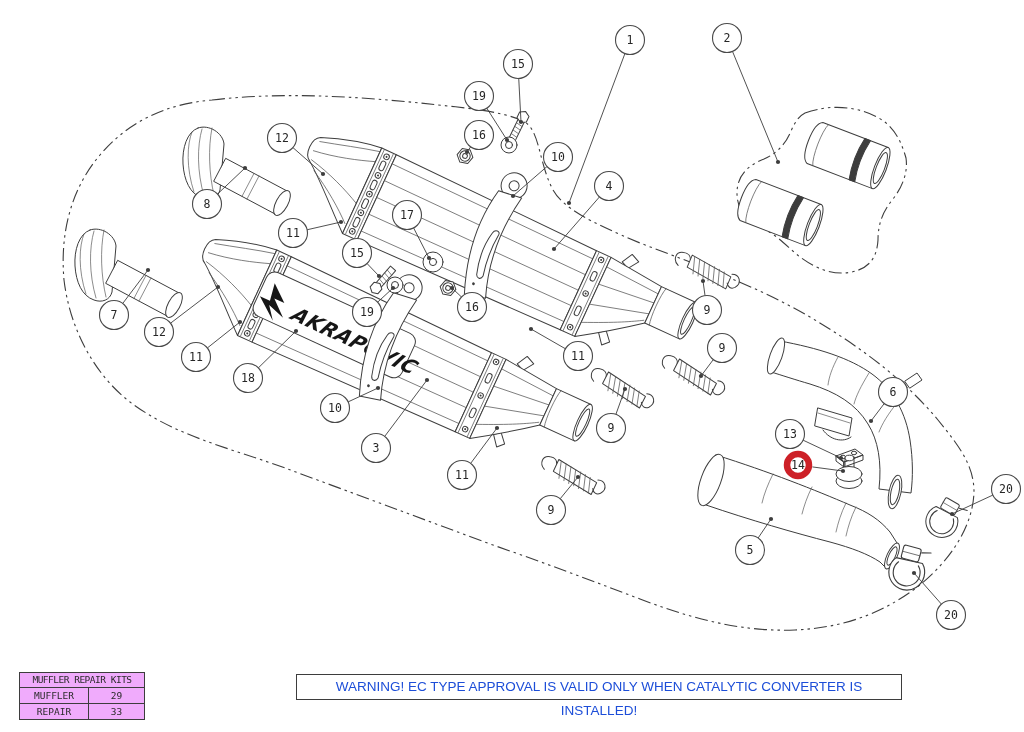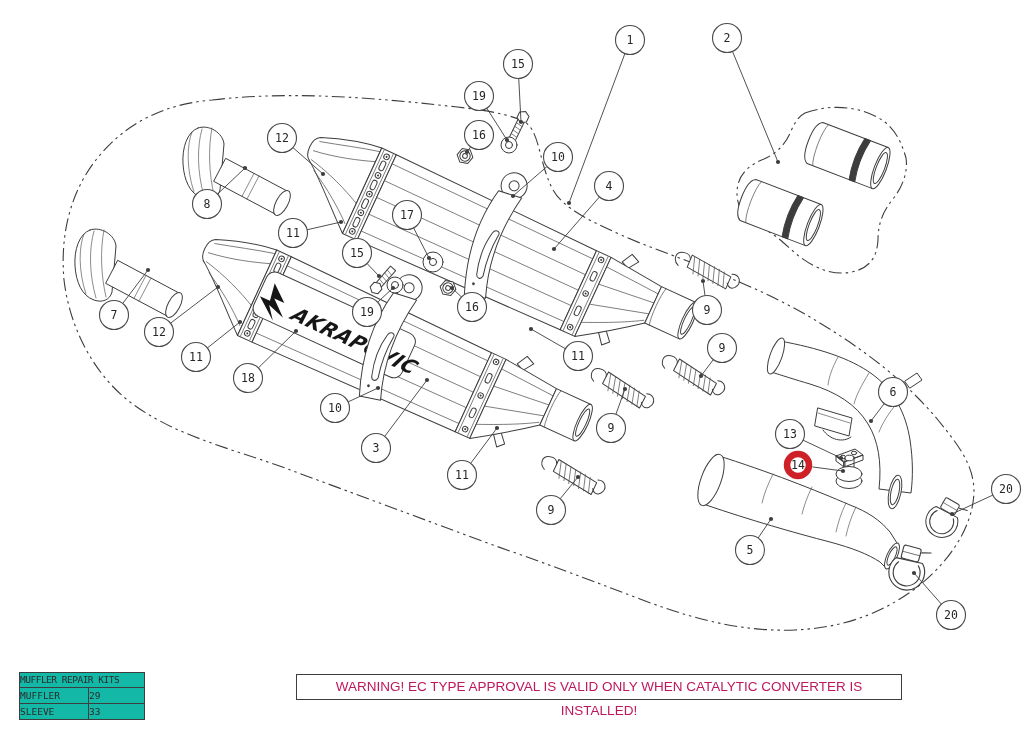--- a/index.html
+++ b/index.html
@@ -10,30 +10,30 @@
   .f{fill:#ffffff;}
   .dkf{fill:#3d3d3d;}
   .thin{stroke-width:.7;stroke:#5a5a5a;}
   .phantom{stroke:var(--line,#3d3d3d);stroke-width:1.1;fill:none;stroke-dasharray:13 4 2.5 4 2.5 4;}
   .balloon-text{font-family:"DejaVu Sans Mono",monospace;font-size:11.5px;fill:#262626;
                 text-anchor:middle;}
   .logotext{font-family:"DejaVu Sans",sans-serif;font-weight:bold;font-style:italic;
             font-size:20px;fill:#161616;letter-spacing:.5px;}
   
   .kits-table{position:absolute;left:19px;top:672px;width:124px;border:1px solid #3d3d3d;
-              background:#14b8a6;font-size:9.5px;color:#2b2b2b;text-align:left;}
+              background:#f0abfc;font-size:9.5px;color:#2b2b2b;text-align:center;}
   .kits-title{border-bottom:1px solid #3d3d3d;line-height:14px;height:14px;letter-spacing:-.5px;}
   .kits-row{display:flex;line-height:15px;height:15px;}
   .kits-row + .kits-row{border-top:1px solid #3d3d3d;}
   .kits-name{width:68px;border-right:1px solid #3d3d3d;}
   .kits-num{flex:1;}
   
   .warning-box{position:absolute;left:296px;top:674px;width:604px;height:24px;line-height:24px;
                border:1px solid #3d3d3d;background:#fff;text-align:center;
-               font-family:"Liberation Sans",sans-serif;font-size:13.5px;color:#be185d;}
+               font-family:"Liberation Sans",sans-serif;font-size:13.5px;color:#1d4ed8;}
 </style>
 </head>
 <body>
 
 <div id="stage">
 
 <svg id="scene" width="1024" height="732" viewBox="0 0 1024 732">
   <defs>
 
     <g id="muffler-shape">
@@ -475,20 +475,20 @@
       </g>
 </svg>
 
 <div class="kits-table">
   <div class="kits-title">MUFFLER REPAIR KITS</div>
   <div class="kits-row">
     <span class="kits-name">MUFFLER</span>
     <span class="kits-num">29</span>
   </div>
   <div class="kits-row">
-    <span class="kits-name">SLEEVE</span>
+    <span class="kits-name">REPAIR</span>
     <span class="kits-num">33</span>
   </div>
 </div>
 
 <div class="warning-box">WARNING! EC TYPE APPROVAL IS VALID ONLY WHEN CATALYTIC CONVERTER IS INSTALLED!</div>
 
 </div>
 
 </body></html>

